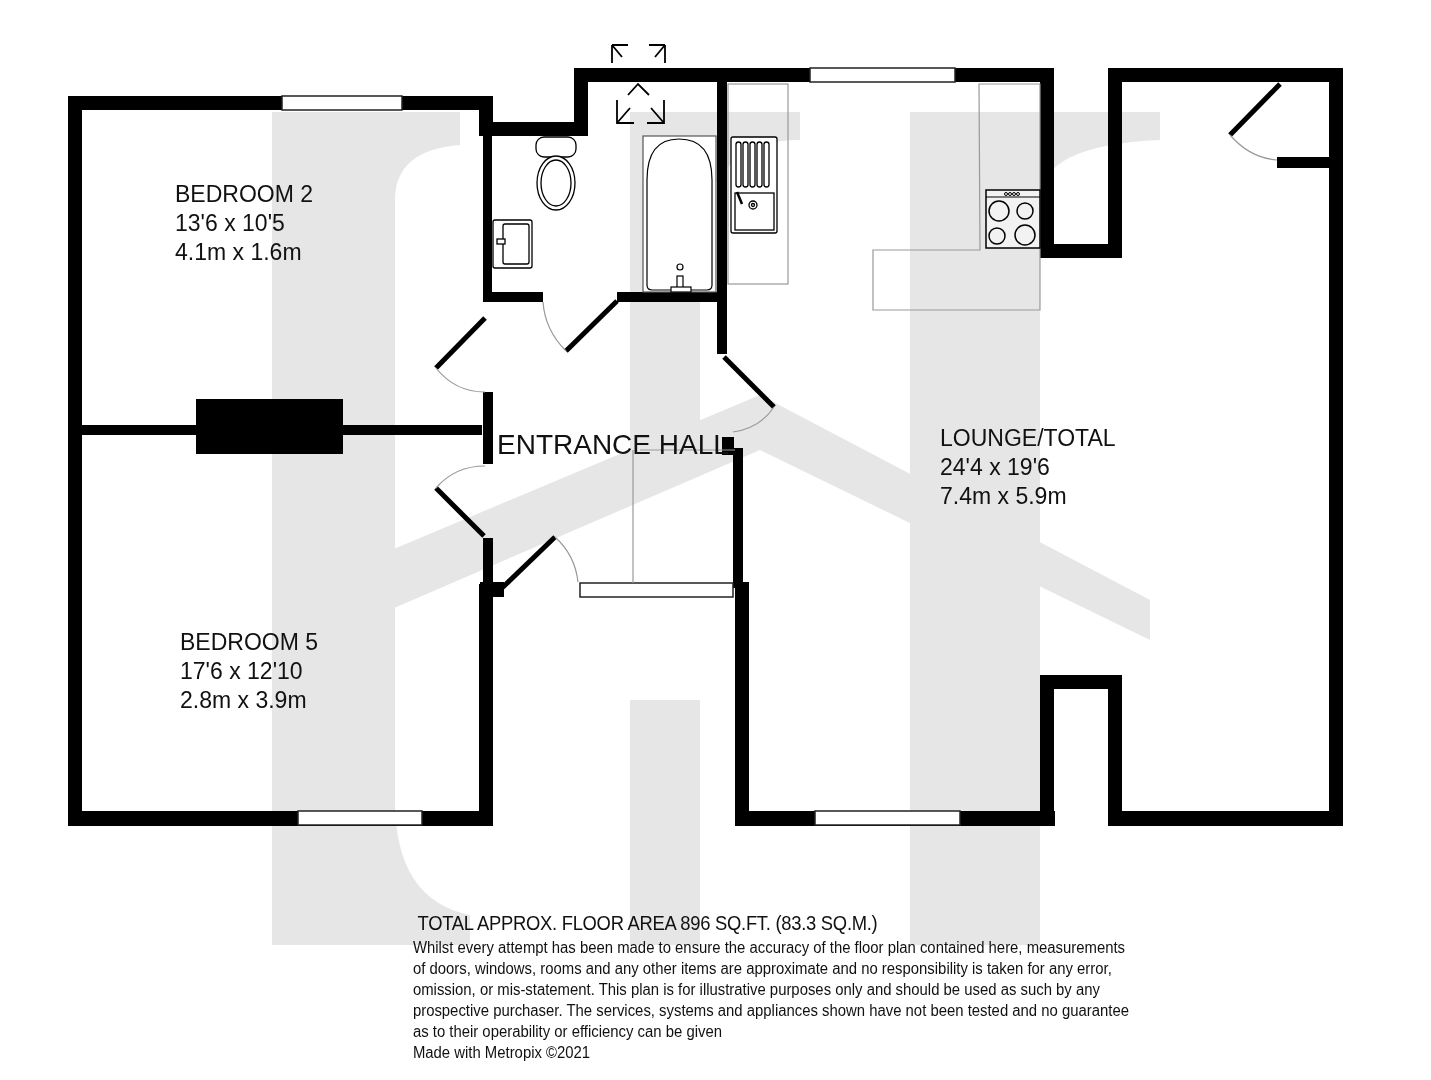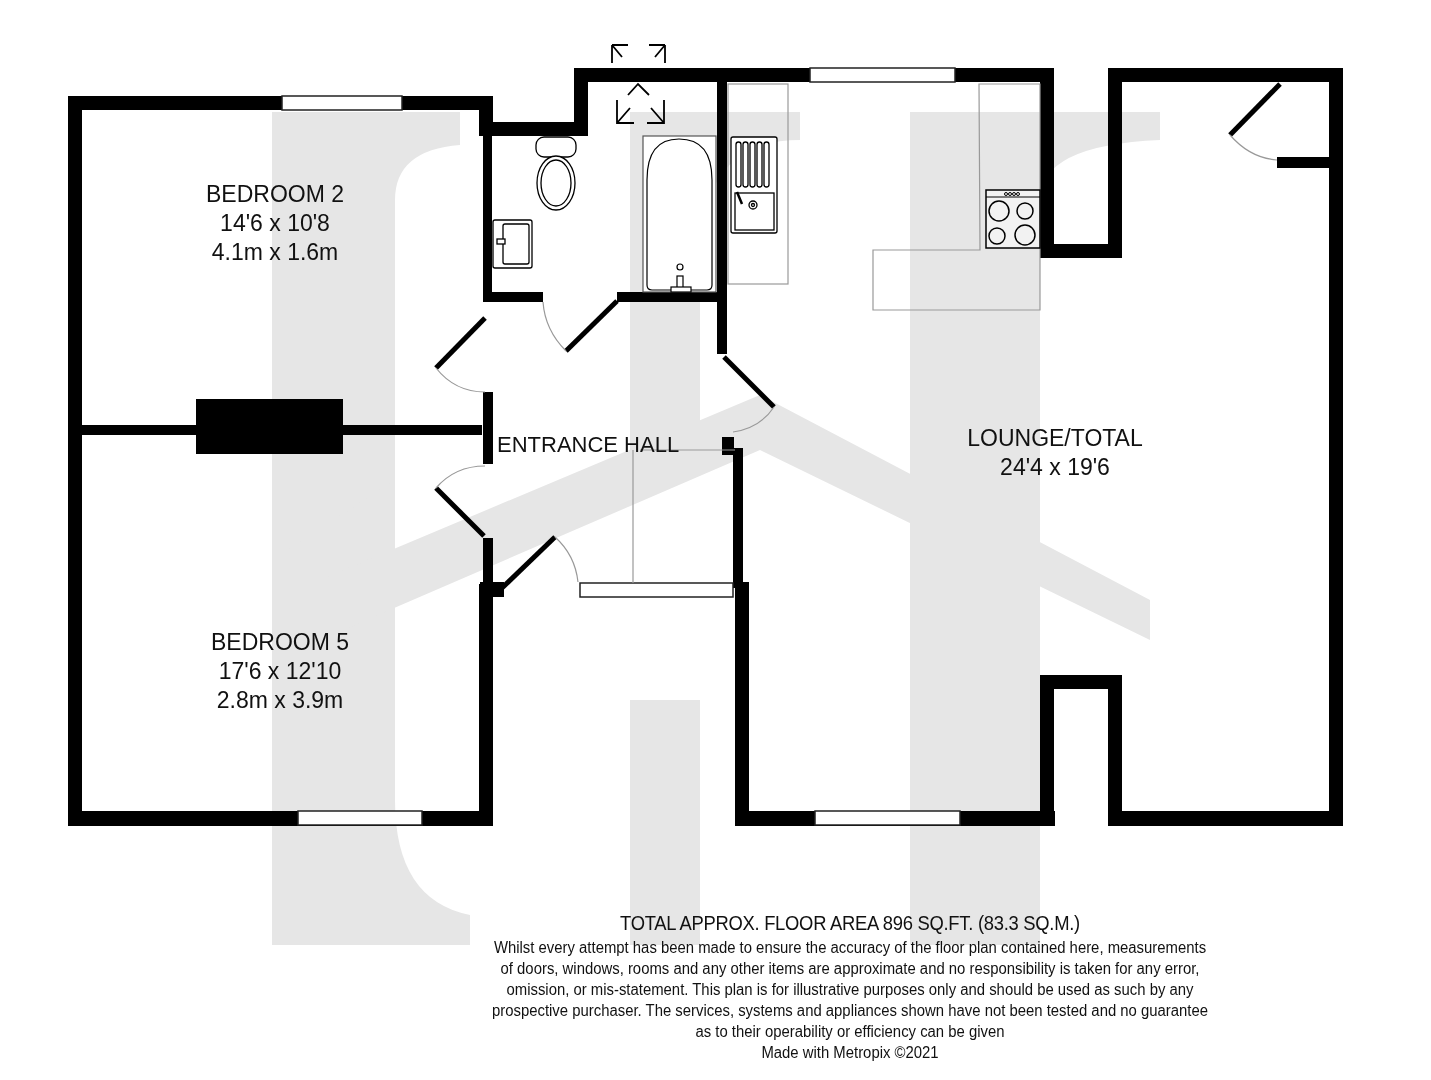--- a/index.html
+++ b/index.html
@@ -1,20 +1,20 @@
 <!DOCTYPE html>
 <html><head>
 <meta charset="utf-8">
 <style>
   html, body { margin: 0; padding: 0; background: #ffffff; }
   body { width: 1431px; height: 1080px; position: relative; overflow: hidden; font-family: "Liberation Sans", sans-serif; }
   #plan { position: absolute; left: 0; top: 0; }
-  .room-label { position: absolute; text-align: center; color: #111; font-family: "Liberation Sans", sans-serif; font-size: 23px; line-height: 29px; }
+  .room-label { position: absolute; text-align: left; color: #111; font-family: "Liberation Sans", sans-serif; font-size: 23px; line-height: 29px; }
   .room-label div { white-space: nowrap; }
-  .footer { position: absolute; left: 380px; width: 940px; top: 912px; text-align: center; color: #111; font-family: "Liberation Sans", sans-serif; }
+  .footer { position: absolute; left: 380px; width: 940px; top: 912px; text-align: left; color: #111; font-family: "Liberation Sans", sans-serif; }
   .footer .area { font-size: 20px; letter-spacing: -0.3px; transform: scaleX(0.92); }
   .footer .disclaimer { font-size: 16px; line-height: 21px; margin-top: 2px; transform: scaleX(0.93); }
   .footer .credit { font-size: 16px; line-height: 21px; transform: scaleX(0.93); }
 </style>
 </head>
 <body>
 
 <svg id="plan" width="1431" height="1080" viewBox="0 0 1431 1080" xmlns="http://www.w3.org/2000/svg">
 
   <g fill="#e6e6e6">
@@ -159,37 +159,38 @@
       <circle cx="999" cy="211" r="10"></circle>
       <circle cx="1025" cy="211" r="8"></circle>
       <circle cx="997" cy="236" r="8"></circle>
       <circle cx="1025" cy="235" r="10"></circle>
     </g>
   </g>
 </svg>
 
 <div class="room-label" style="left:175px; top:180px; width:200px;">
   <div>BEDROOM 2</div>
-  <div>14'6 x 10'8</div>
+  <div>13'6 x 10'5</div>
   <div>4.1m x 1.6m</div>
 </div>
 
 <div class="room-label" style="left:180px; top:628px; width:200px;">
   <div>BEDROOM 5</div>
   <div>17'6 x 12'10</div>
   <div>2.8m x 3.9m</div>
 </div>
 
 <div class="room-label" style="left:497px; top:430px; width:220px; text-align:left;">
-  <div style="font-size:22px;">ENTRANCE HALL</div>
+  <div style="font-size:28px;">ENTRANCE HALL</div>
 </div>
 
 <div class="room-label" style="left:940px; top:424px; width:230px;">
   <div>LOUNGE/TOTAL</div>
   <div>24'4 x 19'6</div>
+  <div>7.4m x 5.9m</div>
 </div>
 
 <div class="footer">
   <div class="area">TOTAL APPROX. FLOOR AREA 896 SQ.FT. (83.3 SQ.M.)</div>
   <div class="disclaimer">
     <div>Whilst every attempt has been made to ensure the accuracy of the floor plan contained here, measurements</div>
     <div>of doors, windows, rooms and any other items are approximate and no responsibility is taken for any error,</div>
     <div>omission, or mis-statement. This plan is for illustrative purposes only and should be used as such by any</div>
     <div>prospective purchaser. The services, systems and appliances shown have not been tested and no guarantee</div>
     <div>as to their operability or efficiency can be given</div>

